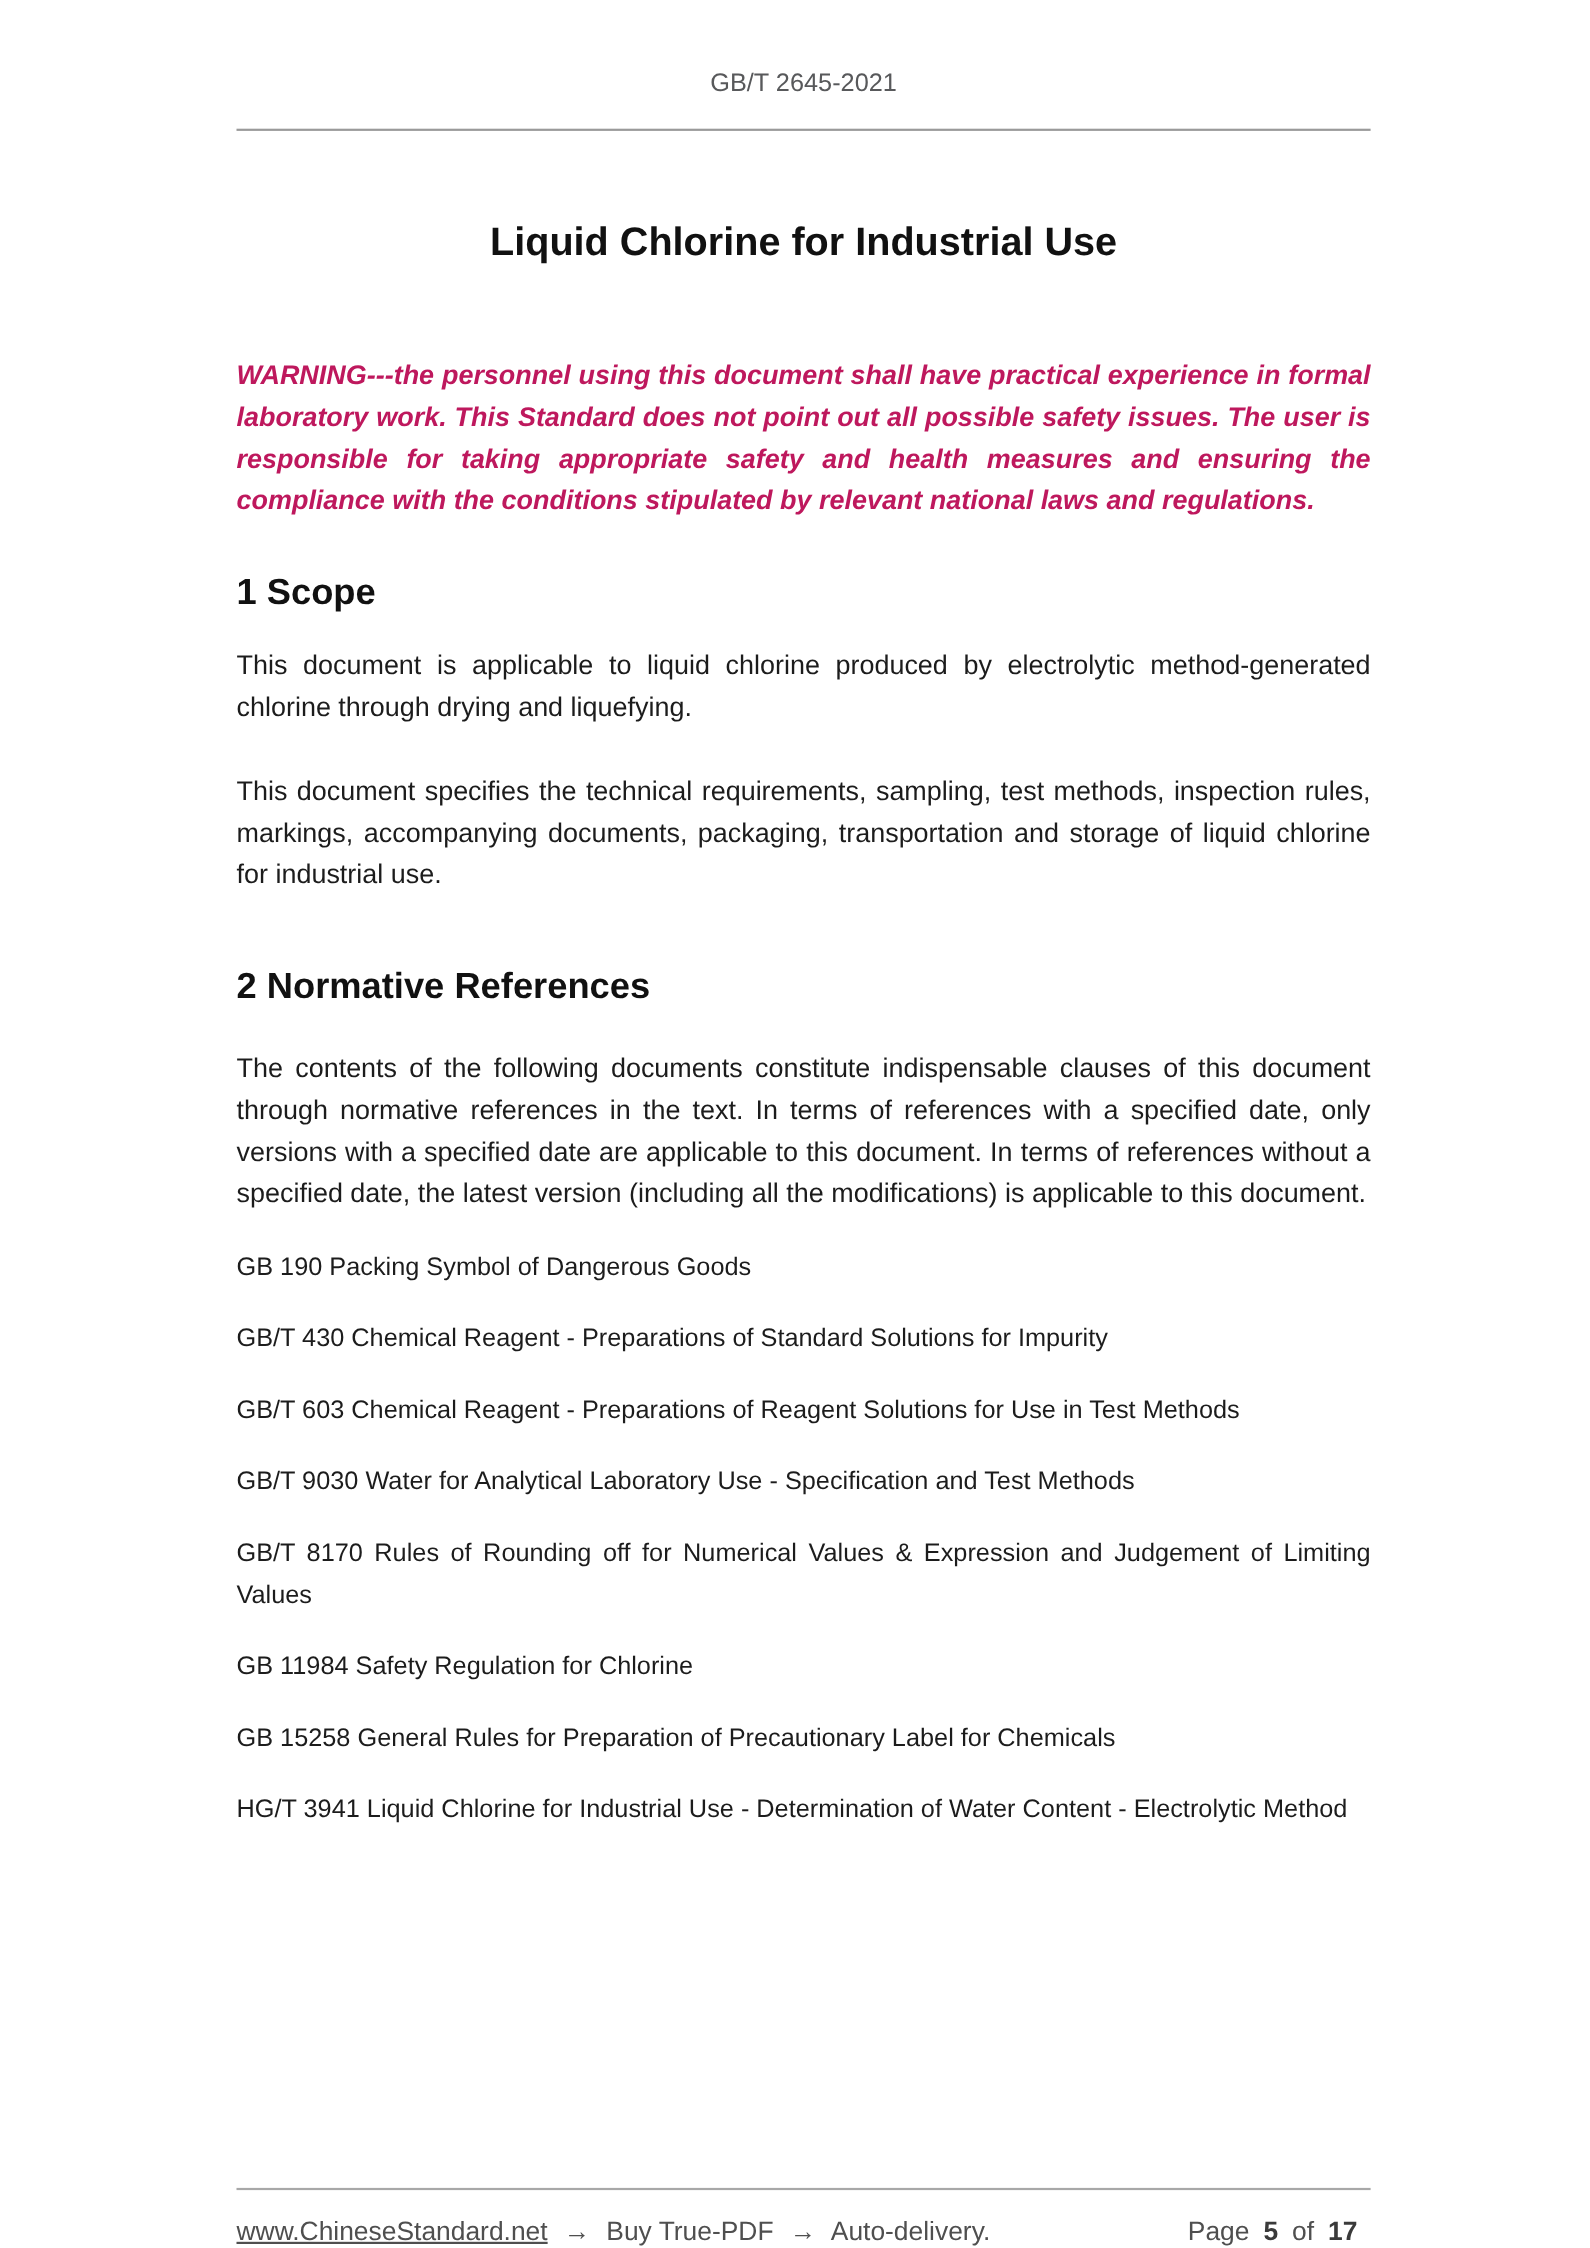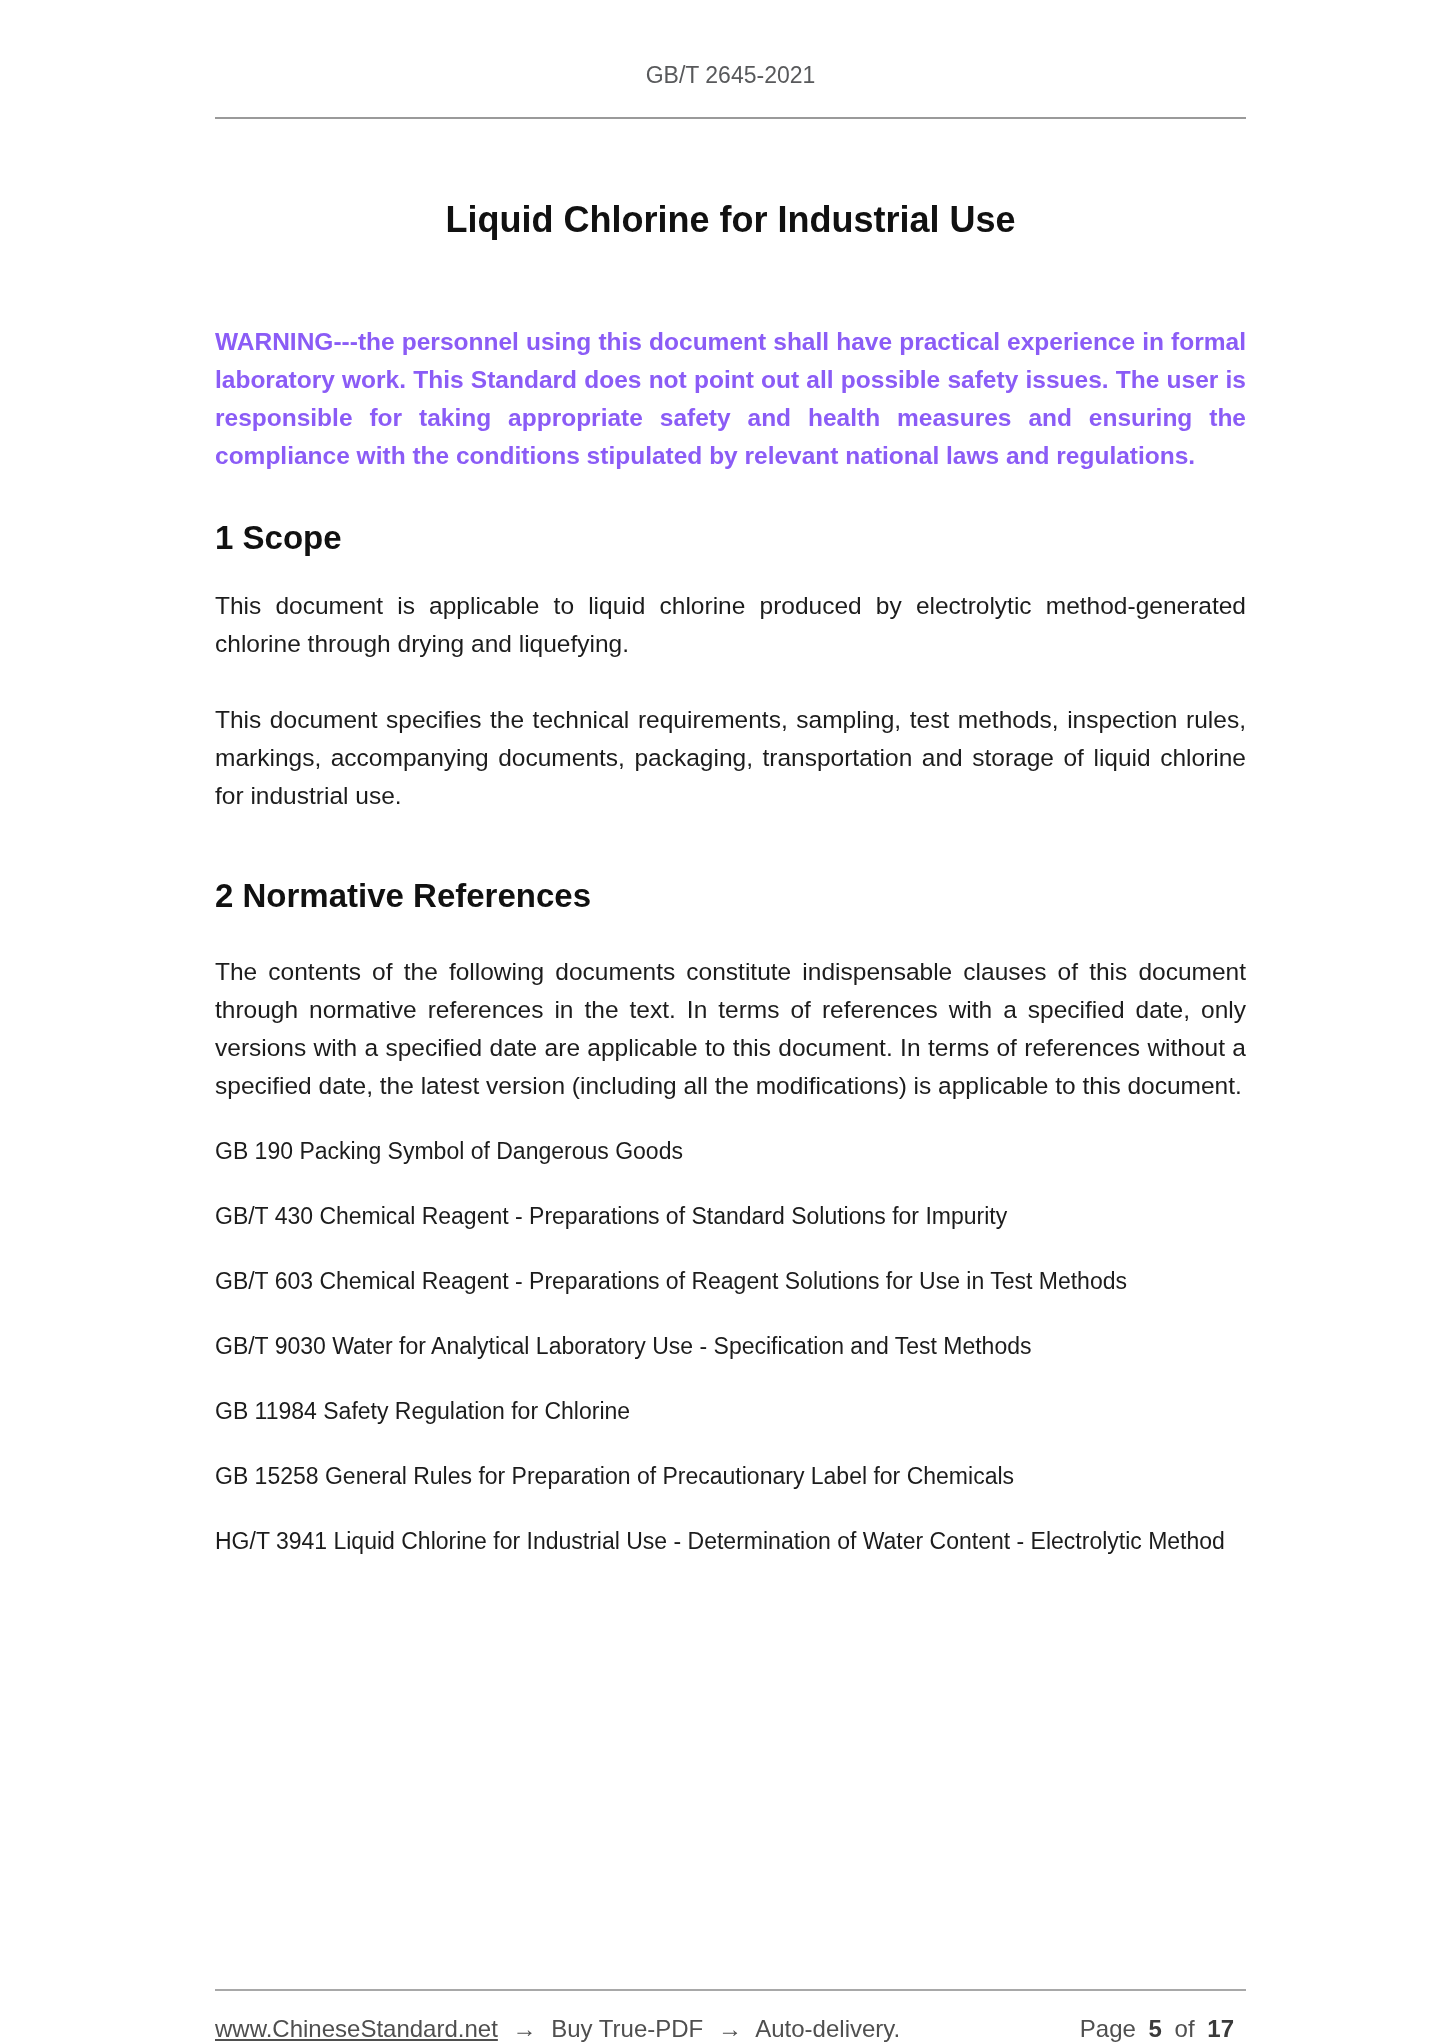--- a/index.html
+++ b/index.html
@@ -40,21 +40,22 @@
     font-size: 36px;
     font-weight: 700;
     color: #111111;
   }
   .warning {
     margin: 82px 0 0 0;
     font-size: 24.5px;
     line-height: 38px;
     font-weight: 700;
     text-align: justify;
-    color: #8b5cf6;
+    color: #be185d;
+    font-style: italic;
   }
   .section-heading {
     margin: 44px 0 0 0;
     font-size: 33px;
     font-weight: 700;
     color: #111111;
   }
   .section-heading.second {
     margin-top: 62px;
   }
@@ -139,20 +140,21 @@
     <p class="body-para">This document specifies the technical requirements, sampling, test methods, inspection rules, markings, accompanying documents, packaging, transportation and storage of liquid chlorine for industrial use.</p>
 
     <h2 class="section-heading second">2 Normative References</h2>
 
     <p class="body-para">The contents of the following documents constitute indispensable clauses of this document through normative references in the text. In terms of references with a specified date, only versions with a specified date are applicable to this document. In terms of references without a specified date, the latest version (including all the modifications) is applicable to this document.</p>
 
     <p class="ref-para">GB 190 Packing Symbol of Dangerous Goods</p>
     <p class="ref-para">GB/T 430 Chemical Reagent - Preparations of Standard Solutions for Impurity</p>
     <p class="ref-para">GB/T 603 Chemical Reagent - Preparations of Reagent Solutions for Use in Test Methods</p>
     <p class="ref-para">GB/T 9030 Water for Analytical Laboratory Use - Specification and Test Methods</p>
+    <p class="ref-para">GB/T 8170 Rules of Rounding off for Numerical Values &amp; Expression and Judgement of Limiting Values</p>
     <p class="ref-para">GB 11984 Safety Regulation for Chlorine</p>
     <p class="ref-para">GB 15258 General Rules for Preparation of Precautionary Label for Chemicals</p>
     <p class="ref-para">HG/T 3941 Liquid Chlorine for Industrial Use - Determination of Water Content - Electrolytic Method</p>
 
   </div>
 
   <div class="footer">
     <hr class="footer-rule">
     <div class="footer-row">
       <div class="footer-left">

